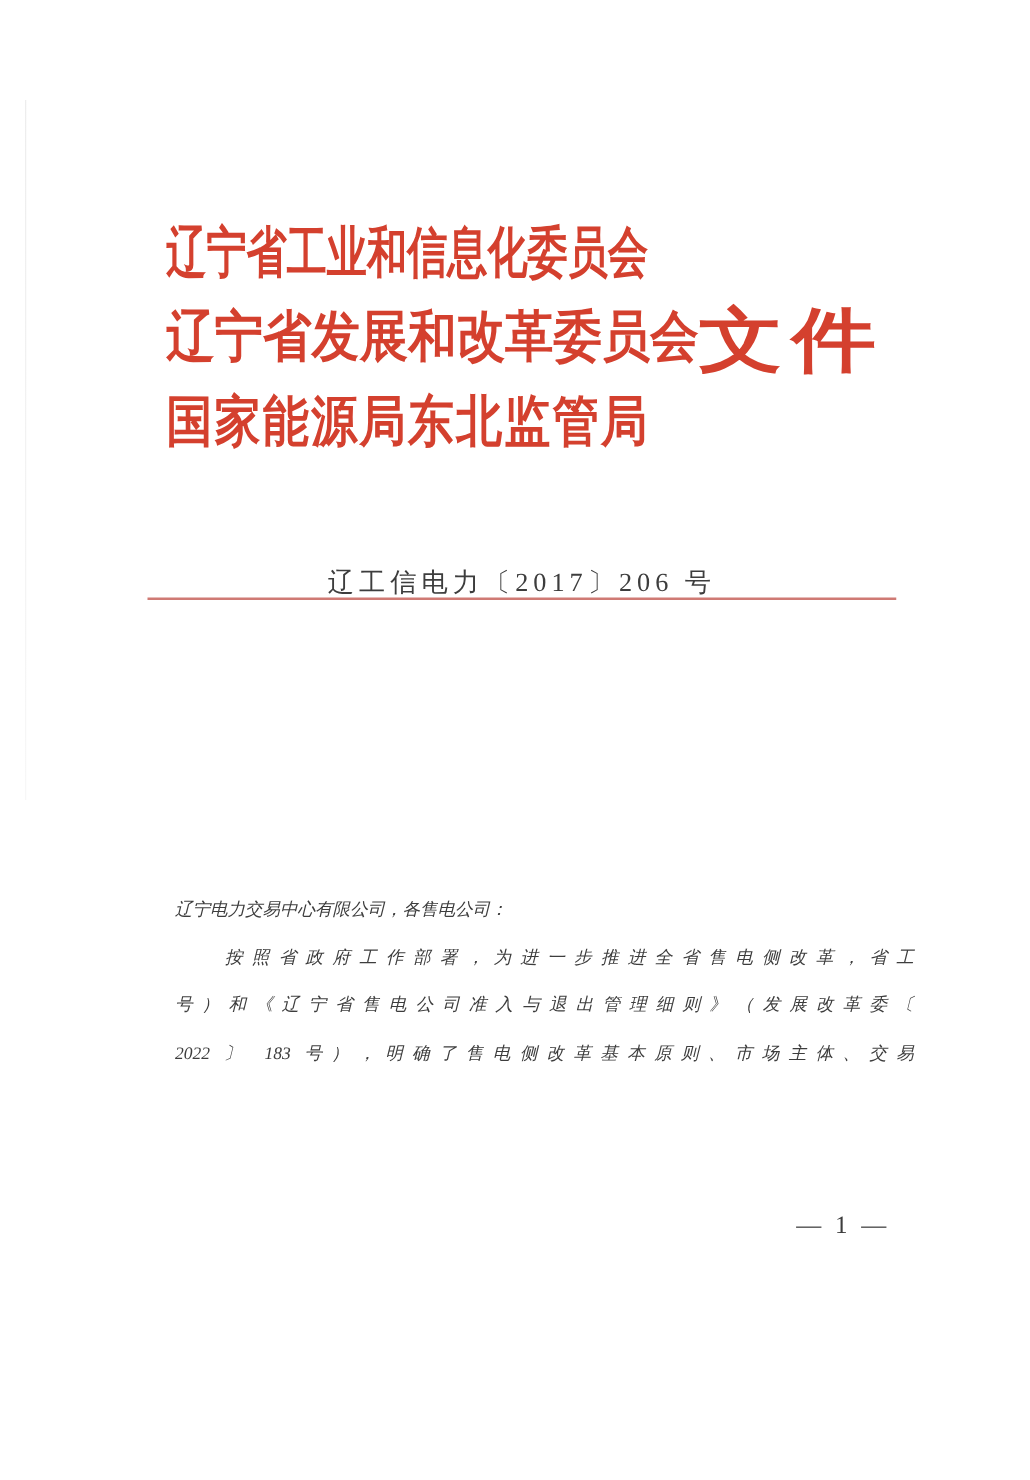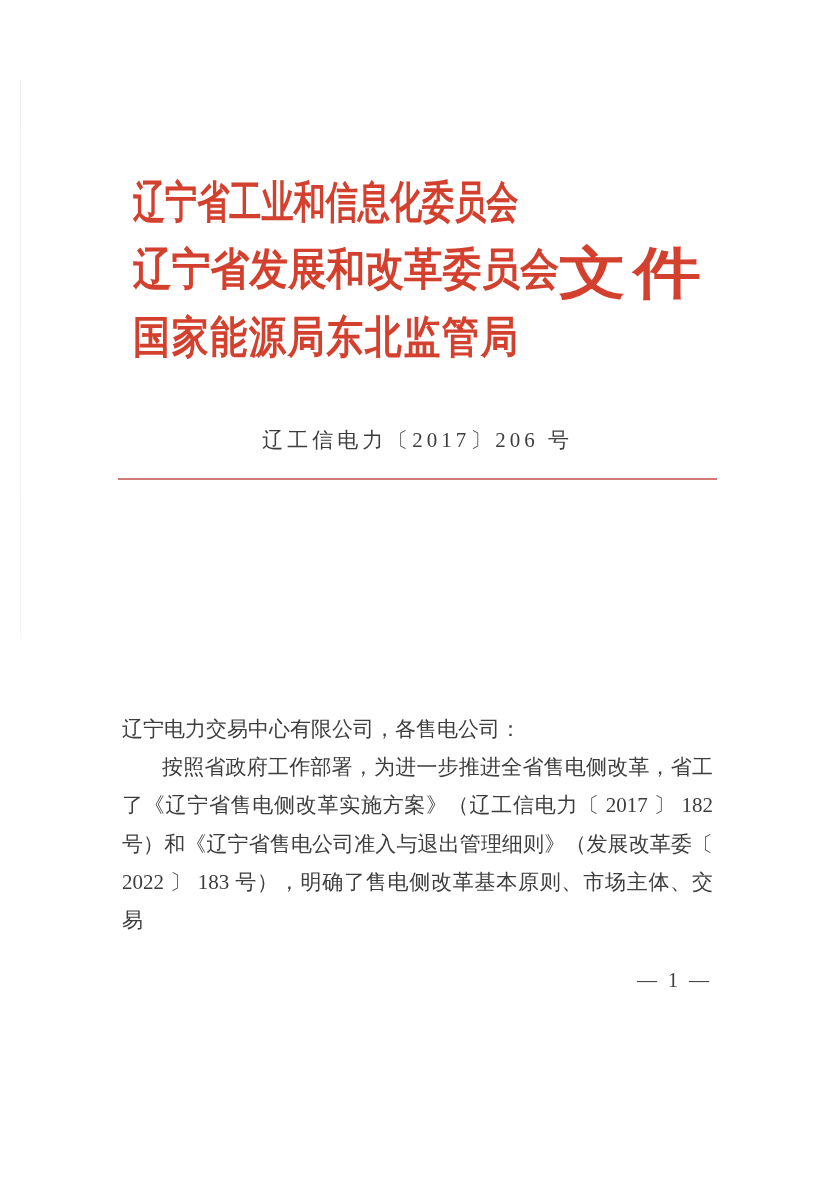--- a/index.html
+++ b/index.html
@@ -48,21 +48,21 @@
     letter-spacing: 6px;
     transform: scaleX(1.2);
     transform-origin: left top;
   }
   .hl3 { top: 315px; font-size: 44px; letter-spacing: 2px; transform: scaleX(0.84); }
 
   
   .doc-number {
     position: absolute;
     left: 122px;
-    top: 426px;
+    top: 452px;
     width: 591px;
     text-align: center;
     font-size: 21px;
     letter-spacing: 4px;
     color: var(--text, #3d3d3d);
     white-space: nowrap;
   }
 
   
   .red-rule {
@@ -88,25 +88,26 @@
     font-weight: 700;
     line-height: 48px;
     transform: scaleX(0.84);
     transform-origin: center top;
     white-space: nowrap;
   }
 
   
   .body-block {
     position: absolute;
-    left: 122px;
+    left: 140px;
     top: 710px;
     width: 591px;
-    font-size: 21px;
+    font-size: 14px;
     color: var(--text, #3d3d3d);
+    font-style: italic;
   }
   .body-line {
     height: 38.2px;
     line-height: 38.2px;
     white-space: nowrap;
   }
   .body-line.jst {
     white-space: normal;
     text-align: justify;
     text-align-last: justify;
@@ -140,20 +141,19 @@
   </header>
 
   <div class="doc-number">辽工信电力〔2017〕206 号</div>
 
   <div class="red-rule"></div>
 
 
   <div class="body-block">
     <div class="body-line">辽宁电力交易中心有限公司，各售电公司：</div>
     <div class="body-line jst indent">按照省政府工作部署，为进一步推进全省售电侧改革，省工</div>
-    <div class="body-line jst">了《辽宁省售电侧改革实施方案》（辽工信电力〔 2017 〕 182</div>
     <div class="body-line jst">号）和《辽宁省售电公司准入与退出管理细则》（发展改革委〔</div>
     <div class="body-line jst">2022 〕 183 号），明确了售电侧改革基本原则、市场主体、交易</div>
   </div>
 
   <div class="page-number">— 1 —</div>
 
 </div>
 
 </body></html>

